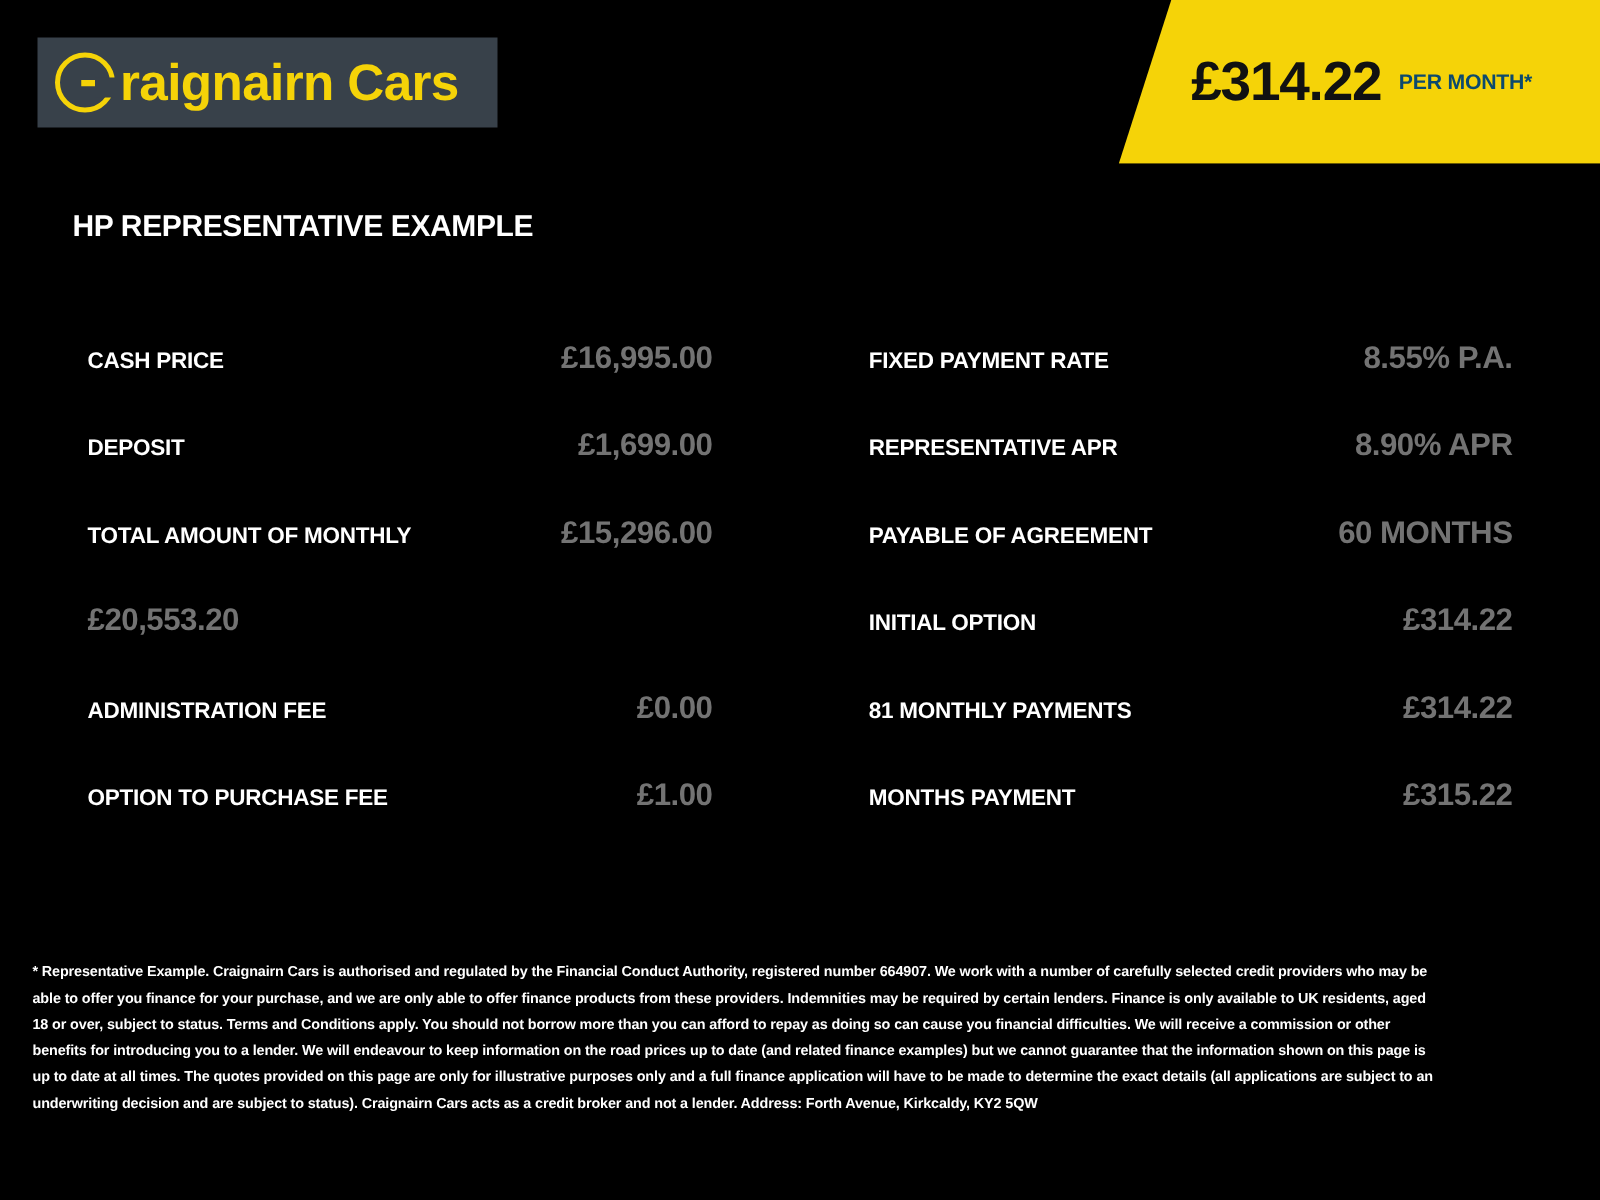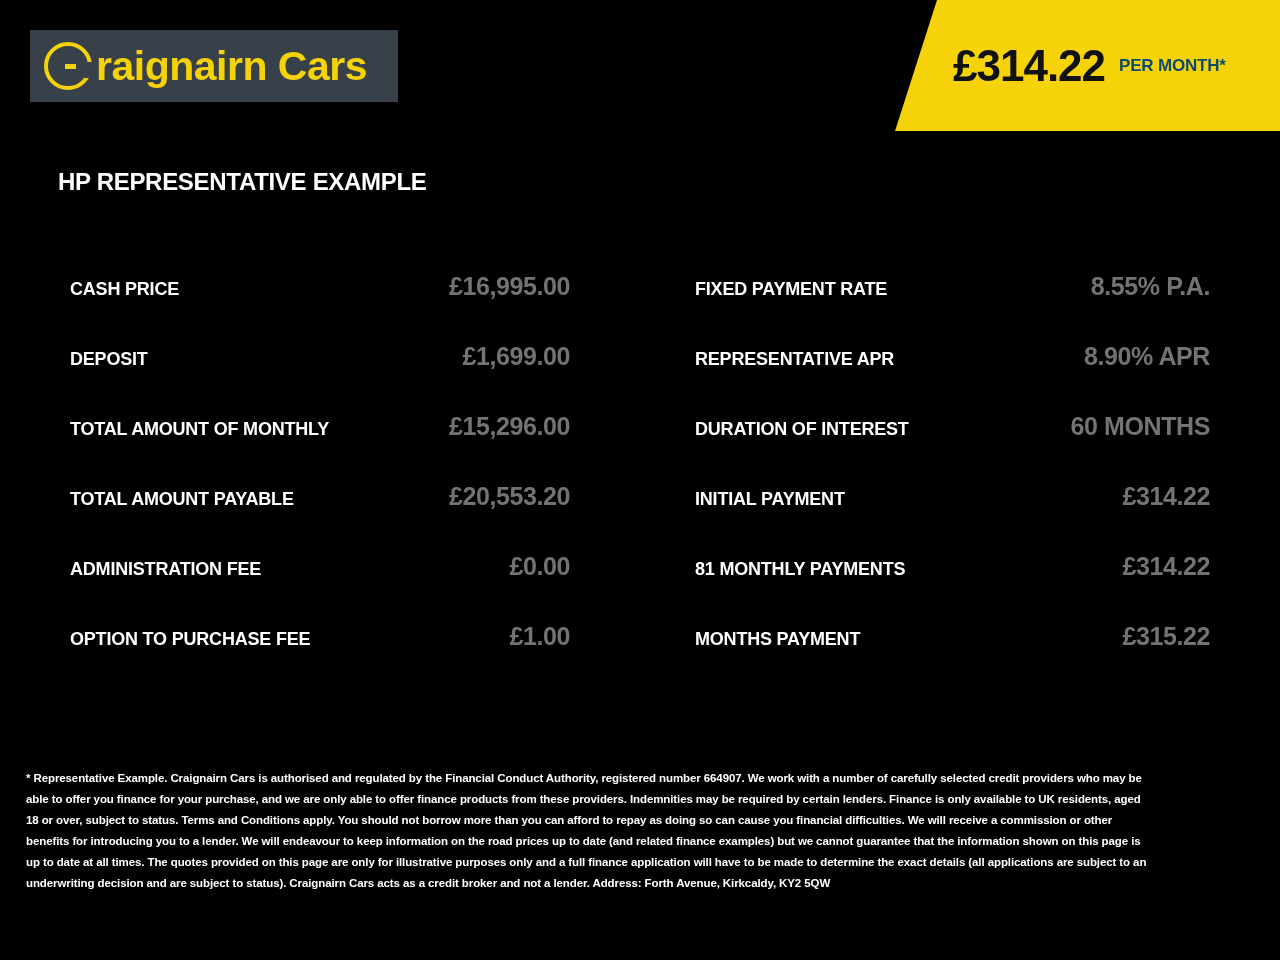--- a/index.html
+++ b/index.html
@@ -194,21 +194,20 @@
         </div>
         <div class="row">
           <span class="label">DEPOSIT</span>
           <span class="value">£1,699.00</span>
         </div>
         <div class="row">
           <span class="label">TOTAL AMOUNT OF MONTHLY</span>
           <span class="value">£15,296.00</span>
         </div>
         <div class="row">
-          <span class="label">TOTAL AMOUNT PAYABLE</span>
           <span class="value">£20,553.20</span>
         </div>
         <div class="row">
           <span class="label">ADMINISTRATION FEE</span>
           <span class="value">£0.00</span>
         </div>
         <div class="row">
           <span class="label">OPTION TO PURCHASE FEE</span>
           <span class="value">£1.00</span>
         </div>
@@ -217,25 +216,25 @@
       <div class="col right">
         <div class="row">
           <span class="label">FIXED PAYMENT RATE</span>
           <span class="value">8.55% P.A.</span>
         </div>
         <div class="row">
           <span class="label">REPRESENTATIVE APR</span>
           <span class="value">8.90% APR</span>
         </div>
         <div class="row">
-          <span class="label">DURATION OF INTEREST</span>
+          <span class="label">PAYABLE OF AGREEMENT</span>
           <span class="value">60 MONTHS</span>
         </div>
         <div class="row">
-          <span class="label">INITIAL PAYMENT</span>
+          <span class="label">INITIAL OPTION</span>
           <span class="value">£314.22</span>
         </div>
         <div class="row">
           <span class="label">81 MONTHLY PAYMENTS</span>
           <span class="value">£314.22</span>
         </div>
         <div class="row">
           <span class="label">MONTHS PAYMENT</span>
           <span class="value">£315.22</span>
         </div>

